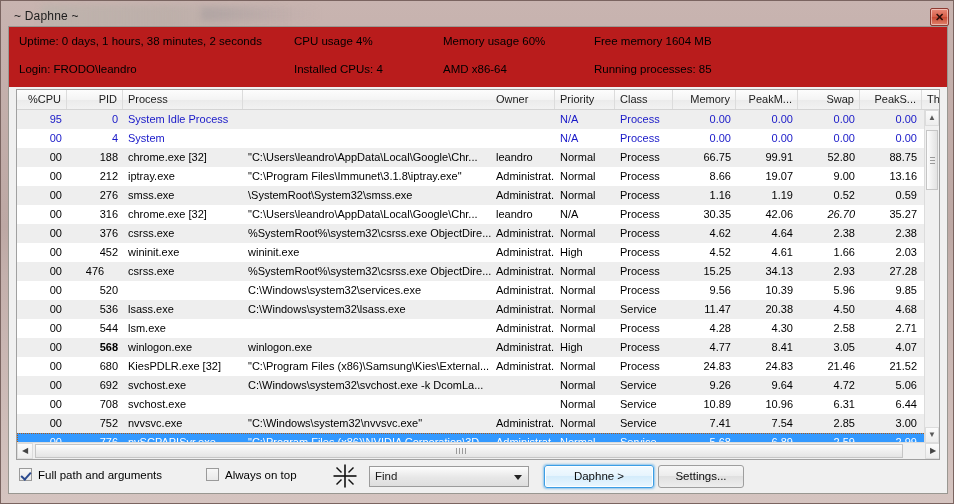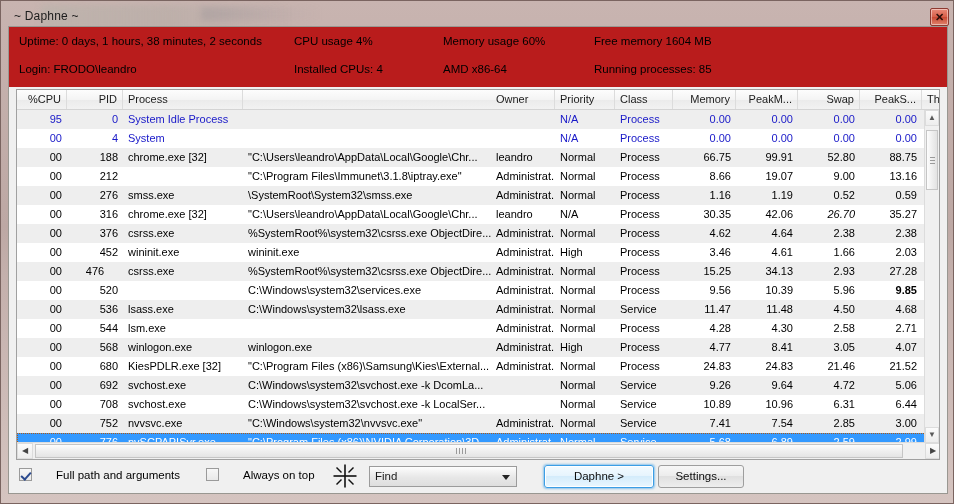--- a/index.html
+++ b/index.html
@@ -294,21 +294,21 @@
     bottom: 0;
     width: 938px;
     height: 33px;
     background: #f0f0f0;
   }
   .chk-wrap {
     position: absolute;
     top: 8px;
     display: flex;
     align-items: center;
-    gap: 24px;
+    gap: 6px;
     white-space: nowrap;
     font-size: 11.5px;
   }
   .chkbox {
     width: 13px;
     height: 13px;
     box-sizing: border-box;
     border: 1px solid #9a9a9a;
     background: linear-gradient(to bottom, #f7f7f7, #e9e9e9);
     position: relative;
@@ -328,21 +328,21 @@
     position: absolute;
     left: 331px;
     top: 462px;
     width: 26px;
     height: 26px;
   }
   #find-combo {
     position: absolute;
     left: 368px;
     top: 465px;
-    width: 148px;
+    width: 160px;
     height: 21px;
     box-sizing: border-box;
     border: 1px solid #9b9b9b;
     background: linear-gradient(to bottom, #fdfdfd, #e7e7e7 55%, #dedede);
     padding-left: 13px;
   }
   #find-combo-text {
     position: absolute;
     left: 5px;
     top: 3px;
@@ -464,20 +464,21 @@
             <div class="cell l black" style="left: 598px; width: 58px;">Process</div>
             <div class="cell r black" style="left: 656px; width: 63px;">66.75</div>
             <div class="cell r black" style="left: 719px; width: 62px;">99.91</div>
             <div class="cell r black" style="left: 781px; width: 62px;">52.80</div>
             <div class="cell r black" style="left: 843px; width: 62px;">88.75</div>
             <div class="cell l black" style="left: 905px; width: 19px;"></div>
           </div>
           <div class="row even">
             <div class="cell r black" style="left: 0px; width: 50px;">00</div>
             <div class="cell r black" style="left: 50px; width: 56px;">212</div>
+            <div class="cell l black" style="left: 106px; width: 120px;">iptray.exe</div>
             <div class="cell l black" style="left: 226px; width: 248px;">"C:\Program Files\Immunet\3.1.8\iptray.exe"</div>
             <div class="cell l black" style="left: 474px; width: 64px;">Administrat...</div>
             <div class="cell l black" style="left: 538px; width: 60px;">Normal</div>
             <div class="cell l black" style="left: 598px; width: 58px;">Process</div>
             <div class="cell r black" style="left: 656px; width: 63px;">8.66</div>
             <div class="cell r black" style="left: 719px; width: 62px;">19.07</div>
             <div class="cell r black" style="left: 781px; width: 62px;">9.00</div>
             <div class="cell r black" style="left: 843px; width: 62px;">13.16</div>
             <div class="cell l black" style="left: 905px; width: 19px;"></div>
           </div>
@@ -524,21 +525,21 @@
             <div class="cell l black" style="left: 905px; width: 19px;"></div>
           </div>
           <div class="row even">
             <div class="cell r black" style="left: 0px; width: 50px;">00</div>
             <div class="cell r black" style="left: 50px; width: 56px;">452</div>
             <div class="cell l black" style="left: 106px; width: 120px;">wininit.exe</div>
             <div class="cell l black" style="left: 226px; width: 248px;">wininit.exe</div>
             <div class="cell l black" style="left: 474px; width: 64px;">Administrat...</div>
             <div class="cell l black" style="left: 538px; width: 60px;">High</div>
             <div class="cell l black" style="left: 598px; width: 58px;">Process</div>
-            <div class="cell r black" style="left: 656px; width: 63px;">3.46</div>
+            <div class="cell r black" style="left: 656px; width: 63px;">4.52</div>
             <div class="cell r black" style="left: 719px; width: 62px;">4.61</div>
             <div class="cell r black" style="left: 781px; width: 62px;">1.66</div>
             <div class="cell r black" style="left: 843px; width: 62px;">2.03</div>
             <div class="cell l black" style="left: 905px; width: 19px;"></div>
           </div>
           <div class="row alt">
             <div class="cell r black" style="left: 0px; width: 50px;">00</div>
             <div class="cell r black" style="left: 50px; width: 56px; text-align: center;">476</div>
             <div class="cell l black" style="left: 106px; width: 120px;">csrss.exe</div>
             <div class="cell l black" style="left: 226px; width: 248px;">%SystemRoot%\system32\csrss.exe ObjectDire...</div>
@@ -554,54 +555,54 @@
           <div class="row even">
             <div class="cell r black" style="left: 0px; width: 50px;">00</div>
             <div class="cell r black" style="left: 50px; width: 56px;">520</div>
             <div class="cell l black" style="left: 226px; width: 248px;">C:\Windows\system32\services.exe</div>
             <div class="cell l black" style="left: 474px; width: 64px;">Administrat...</div>
             <div class="cell l black" style="left: 538px; width: 60px;">Normal</div>
             <div class="cell l black" style="left: 598px; width: 58px;">Process</div>
             <div class="cell r black" style="left: 656px; width: 63px;">9.56</div>
             <div class="cell r black" style="left: 719px; width: 62px;">10.39</div>
             <div class="cell r black" style="left: 781px; width: 62px;">5.96</div>
-            <div class="cell r black" style="left: 843px; width: 62px; font-weight: bold;">9.85</div>
+            <div class="cell r black" style="left: 843px; width: 62px;">9.85</div>
             <div class="cell l black" style="left: 905px; width: 19px;"></div>
           </div>
           <div class="row alt">
             <div class="cell r black" style="left: 0px; width: 50px;">00</div>
             <div class="cell r black" style="left: 50px; width: 56px;">536</div>
             <div class="cell l black" style="left: 106px; width: 120px;">lsass.exe</div>
             <div class="cell l black" style="left: 226px; width: 248px;">C:\Windows\system32\lsass.exe</div>
             <div class="cell l black" style="left: 474px; width: 64px;">Administrat...</div>
             <div class="cell l black" style="left: 538px; width: 60px;">Normal</div>
             <div class="cell l black" style="left: 598px; width: 58px;">Service</div>
             <div class="cell r black" style="left: 656px; width: 63px;">11.47</div>
-            <div class="cell r black" style="left: 719px; width: 62px;">11.48</div>
+            <div class="cell r black" style="left: 719px; width: 62px;">20.38</div>
             <div class="cell r black" style="left: 781px; width: 62px;">4.50</div>
             <div class="cell r black" style="left: 843px; width: 62px;">4.68</div>
             <div class="cell l black" style="left: 905px; width: 19px;"></div>
           </div>
           <div class="row even">
             <div class="cell r black" style="left: 0px; width: 50px;">00</div>
             <div class="cell r black" style="left: 50px; width: 56px;">544</div>
             <div class="cell l black" style="left: 106px; width: 120px;">lsm.exe</div>
             <div class="cell l black" style="left: 226px; width: 248px; margin-top: 16px;">C:\Windows\system32\lsm.exe</div>
             <div class="cell l black" style="left: 474px; width: 64px;">Administrat...</div>
             <div class="cell l black" style="left: 538px; width: 60px;">Normal</div>
             <div class="cell l black" style="left: 598px; width: 58px;">Process</div>
             <div class="cell r black" style="left: 656px; width: 63px;">4.28</div>
             <div class="cell r black" style="left: 719px; width: 62px;">4.30</div>
             <div class="cell r black" style="left: 781px; width: 62px;">2.58</div>
             <div class="cell r black" style="left: 843px; width: 62px;">2.71</div>
             <div class="cell l black" style="left: 905px; width: 19px;"></div>
           </div>
           <div class="row alt">
             <div class="cell r black" style="left: 0px; width: 50px;">00</div>
-            <div class="cell r black" style="left: 50px; width: 56px;">568</div>
+            <div class="cell r black" style="left: 50px; width: 56px; font-weight: bold;">568</div>
             <div class="cell l black" style="left: 106px; width: 120px;">winlogon.exe</div>
             <div class="cell l black" style="left: 226px; width: 248px;">winlogon.exe</div>
             <div class="cell l black" style="left: 474px; width: 64px;">Administrat...</div>
             <div class="cell l black" style="left: 538px; width: 60px;">High</div>
             <div class="cell l black" style="left: 598px; width: 58px;">Process</div>
             <div class="cell r black" style="left: 656px; width: 63px;">4.77</div>
             <div class="cell r black" style="left: 719px; width: 62px;">8.41</div>
             <div class="cell r black" style="left: 781px; width: 62px;">3.05</div>
             <div class="cell r black" style="left: 843px; width: 62px;">4.07</div>
             <div class="cell l black" style="left: 905px; width: 19px;"></div>
@@ -631,21 +632,20 @@
             <div class="cell r black" style="left: 656px; width: 63px;">9.26</div>
             <div class="cell r black" style="left: 719px; width: 62px;">9.64</div>
             <div class="cell r black" style="left: 781px; width: 62px;">4.72</div>
             <div class="cell r black" style="left: 843px; width: 62px;">5.06</div>
             <div class="cell l black" style="left: 905px; width: 19px;"></div>
           </div>
           <div class="row even">
             <div class="cell r black" style="left: 0px; width: 50px;">00</div>
             <div class="cell r black" style="left: 50px; width: 56px;">708</div>
             <div class="cell l black" style="left: 106px; width: 120px;">svchost.exe</div>
-            <div class="cell l black" style="left: 226px; width: 248px;">C:\Windows\system32\svchost.exe -k LocalSer...</div>
             <div class="cell l black" style="left: 474px; width: 64px;"></div>
             <div class="cell l black" style="left: 538px; width: 60px;">Normal</div>
             <div class="cell l black" style="left: 598px; width: 58px;">Service</div>
             <div class="cell r black" style="left: 656px; width: 63px;">10.89</div>
             <div class="cell r black" style="left: 719px; width: 62px;">10.96</div>
             <div class="cell r black" style="left: 781px; width: 62px;">6.31</div>
             <div class="cell r black" style="left: 843px; width: 62px;">6.44</div>
             <div class="cell l black" style="left: 905px; width: 19px;"></div>
           </div>
           <div class="row alt">

